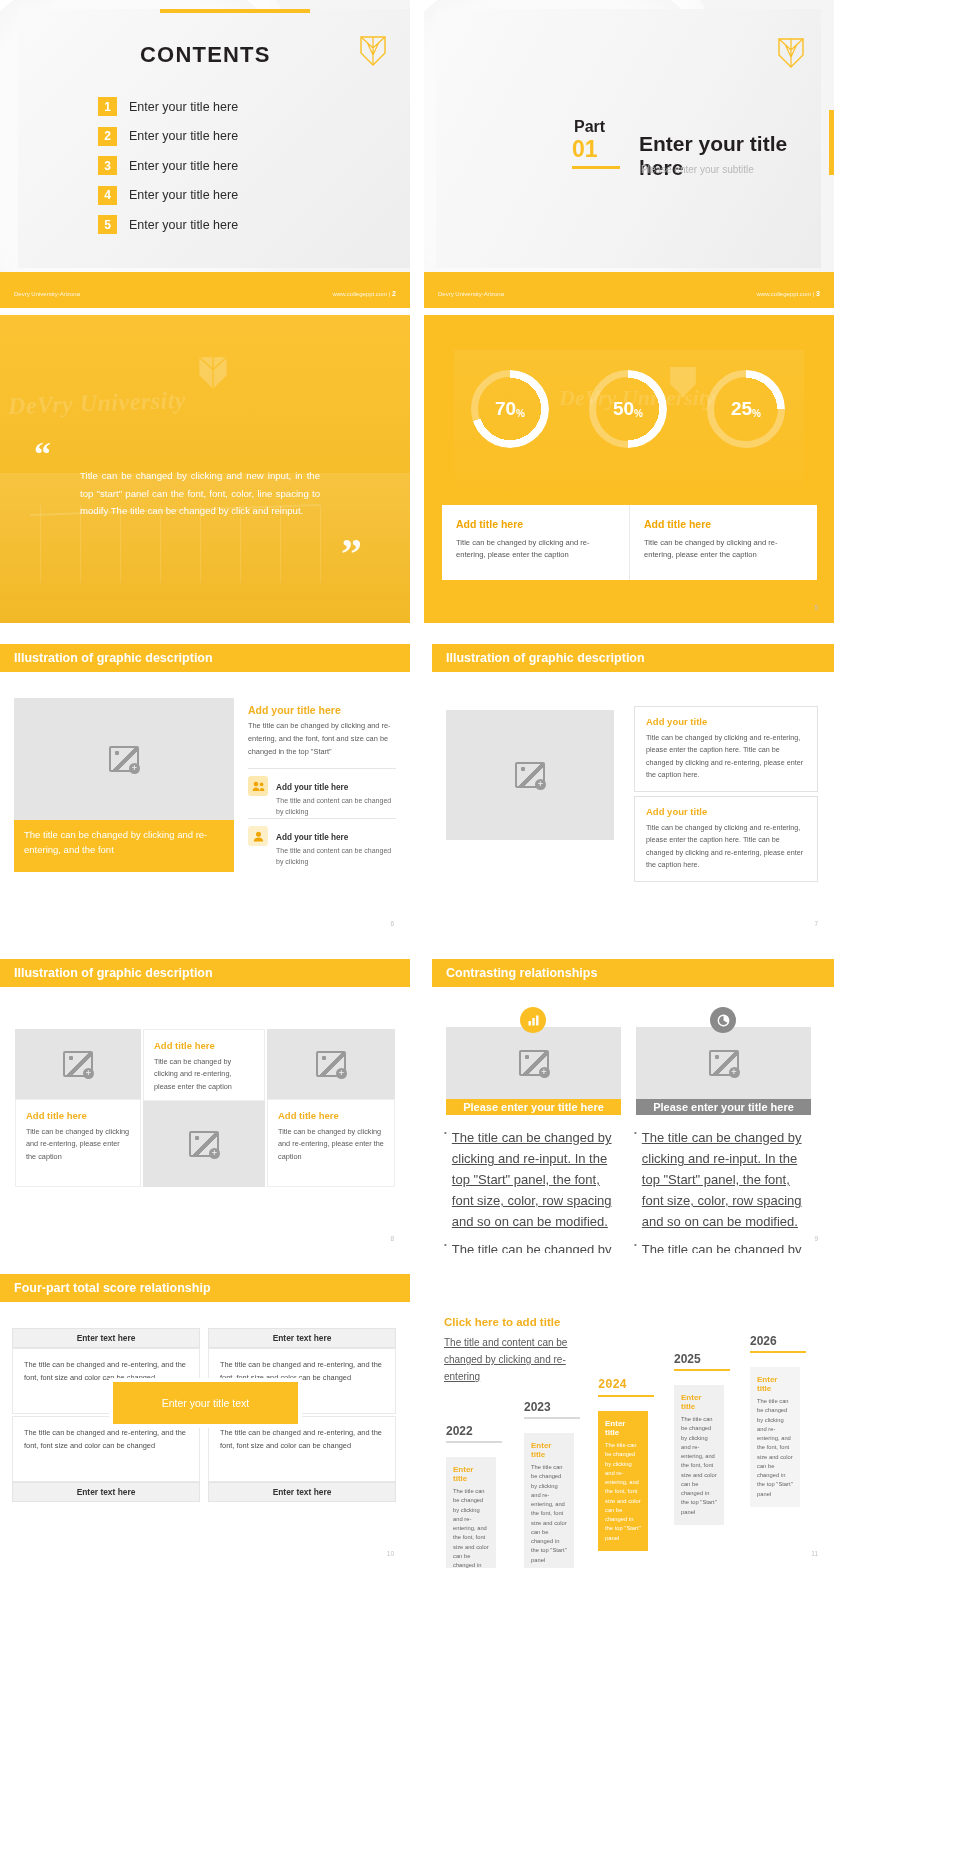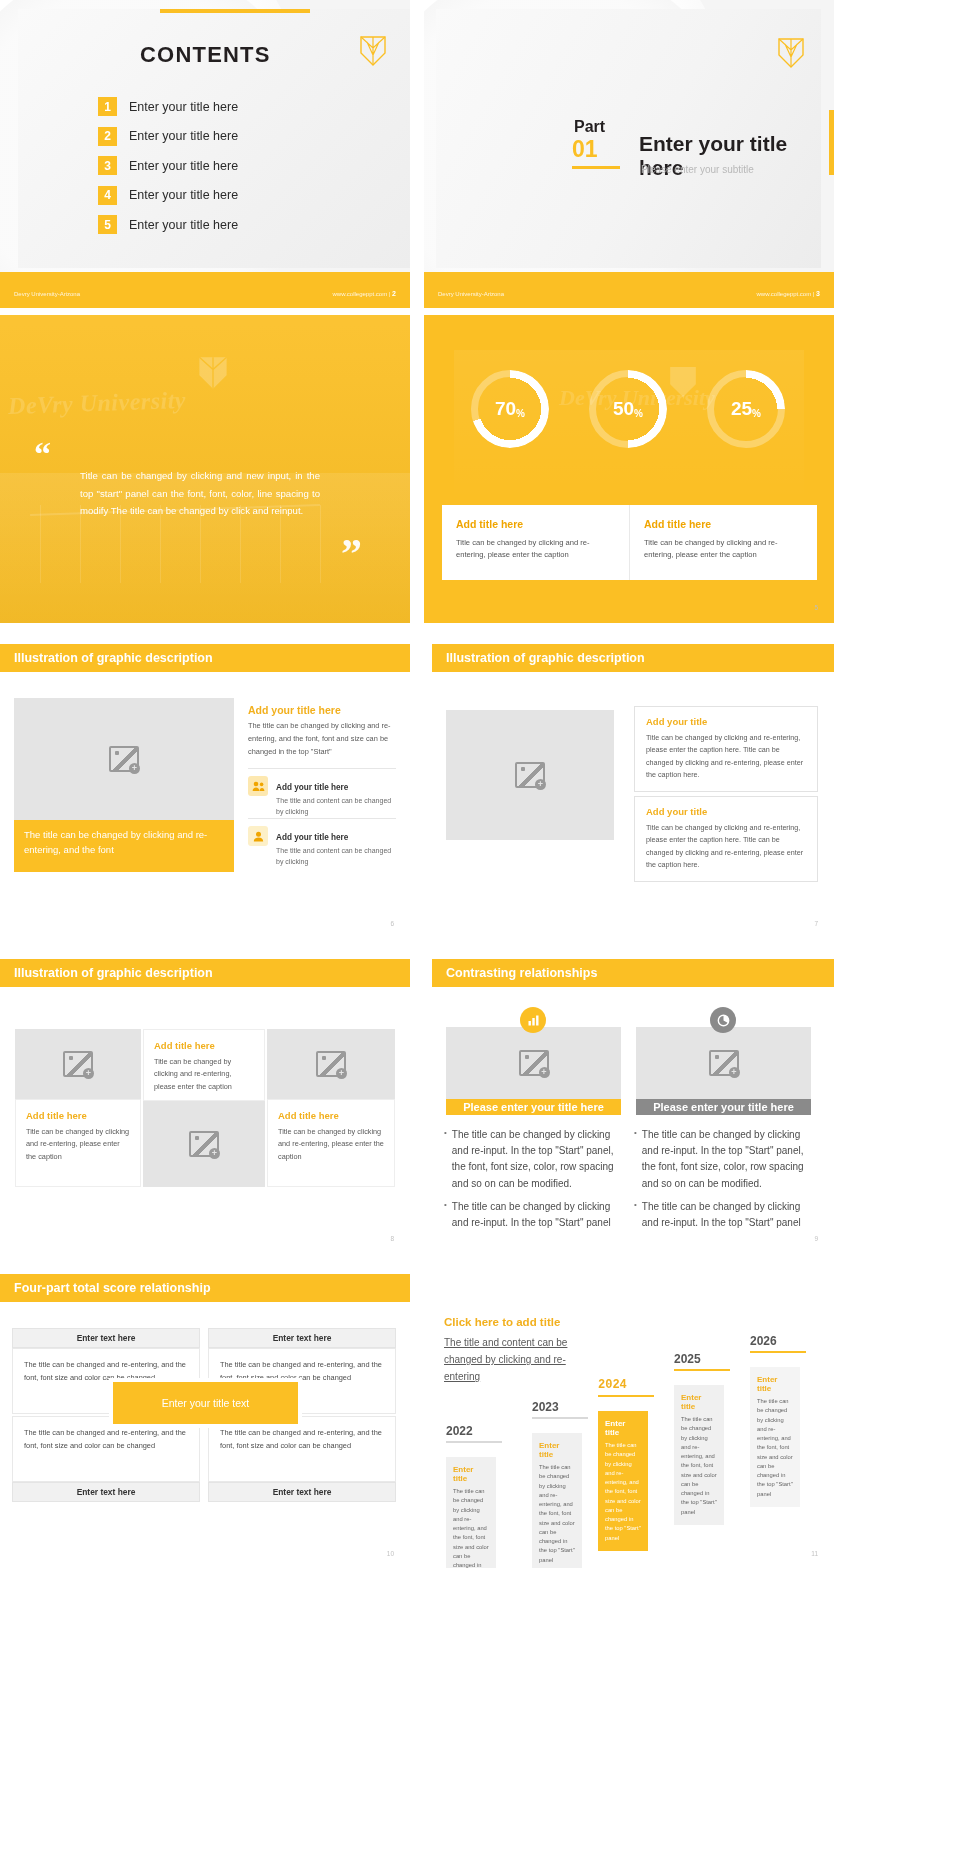--- a/index.html
+++ b/index.html
@@ -165,21 +165,21 @@
   
   .s9-img { position:absolute; width:175px; height:72px; top:82px; }
   .s9-bar { position:absolute; width:175px; height:16px; top:154px;
             color:#fff; font-size:11px; display:flex; align-items:center;
             justify-content:center; font-weight:bold; }
   .s9-circ { position:absolute; width:26px; height:26px; border-radius:50%; top:62px;
              display:flex; align-items:center; justify-content:center; }
   .s9-list { position:absolute; width:180px; top:182px; }
   .s9-li { display:flex; gap:5px; margin-bottom:7px; }
   .s9-dot { color:#777; font-size:8px; line-height:1.55; }
-  .s9-tx { font-size:10px; color:#4c4c4c; line-height:1.62; }
+  .s9-tx { font-size:13px; color:#4c4c4c; line-height:1.62;text-decoration:underline; }
 
   
   .s10-hdr { position:absolute; height:20px; background:#f1f1f1; border:1px solid #e4e4e4;
              display:flex; align-items:center; justify-content:center;
              font-size:8.4px; font-weight:bold; color:#333; }
   .s10-body { position:absolute; border:1px solid #e9e9e9; background:#fff;
               font-size:7.4px; color:#4c4c4c; line-height:1.75; padding:10px 11px; }
   .s10-center { position:absolute; left:113px; top:122px; width:185px; height:42px;
                 background:#fbbf24; color:#fff; font-size:10.5px; font-weight:normal;
                 display:flex; align-items:center; justify-content:center;
@@ -517,21 +517,21 @@
 
     <div class="s11-step" style="left:22px; top:164px;">
       <div class="s11-yr">2022</div>
       <div class="s11-ln"></div>
       <div class="s11-card" style="margin-top:14px">
         <div class="s11-ch">Enter title</div>
         <div class="s11-cp">The title can be changed by clicking and re-entering, and the font, font size and color can be changed in the top "Start" panel</div>
       </div>
     </div>
 
-    <div class="s11-step" style="left:108px; top:140px;">
+    <div class="s11-step" style="left:100px; top:140px;">
       <div class="s11-yr">2023</div>
       <div class="s11-ln"></div>
       <div class="s11-card" style="margin-top:14px">
         <div class="s11-ch">Enter title</div>
         <div class="s11-cp">The title can be changed by clicking and re-entering, and the font, font size and color can be changed in the top "Start" panel</div>
       </div>
     </div>
 
     <div class="s11-step" style="left:174px; top:118px;">
       <div class="s11-yr on">2024</div>

